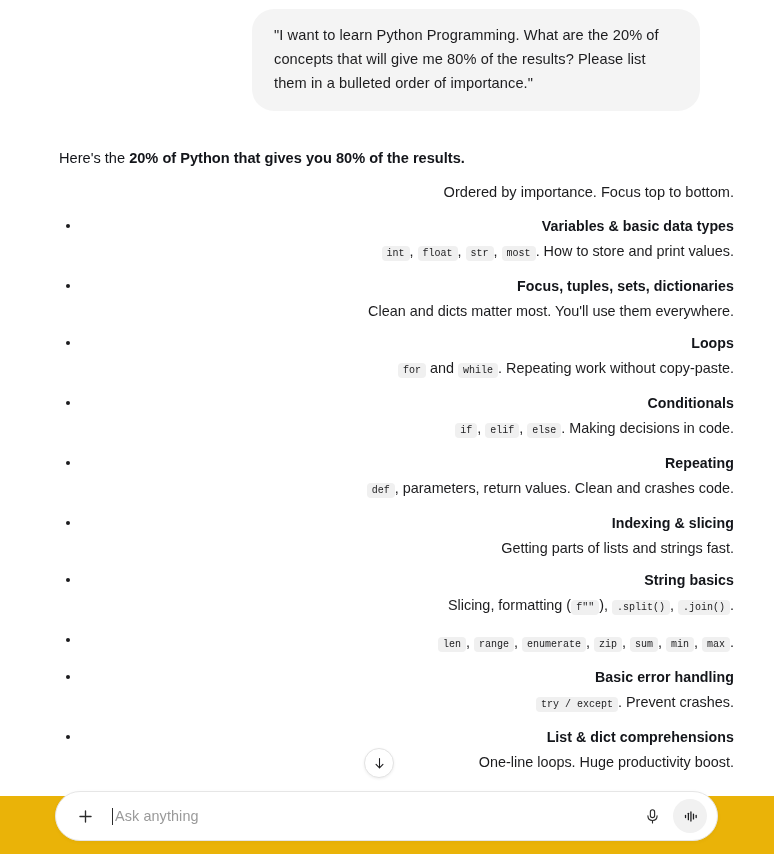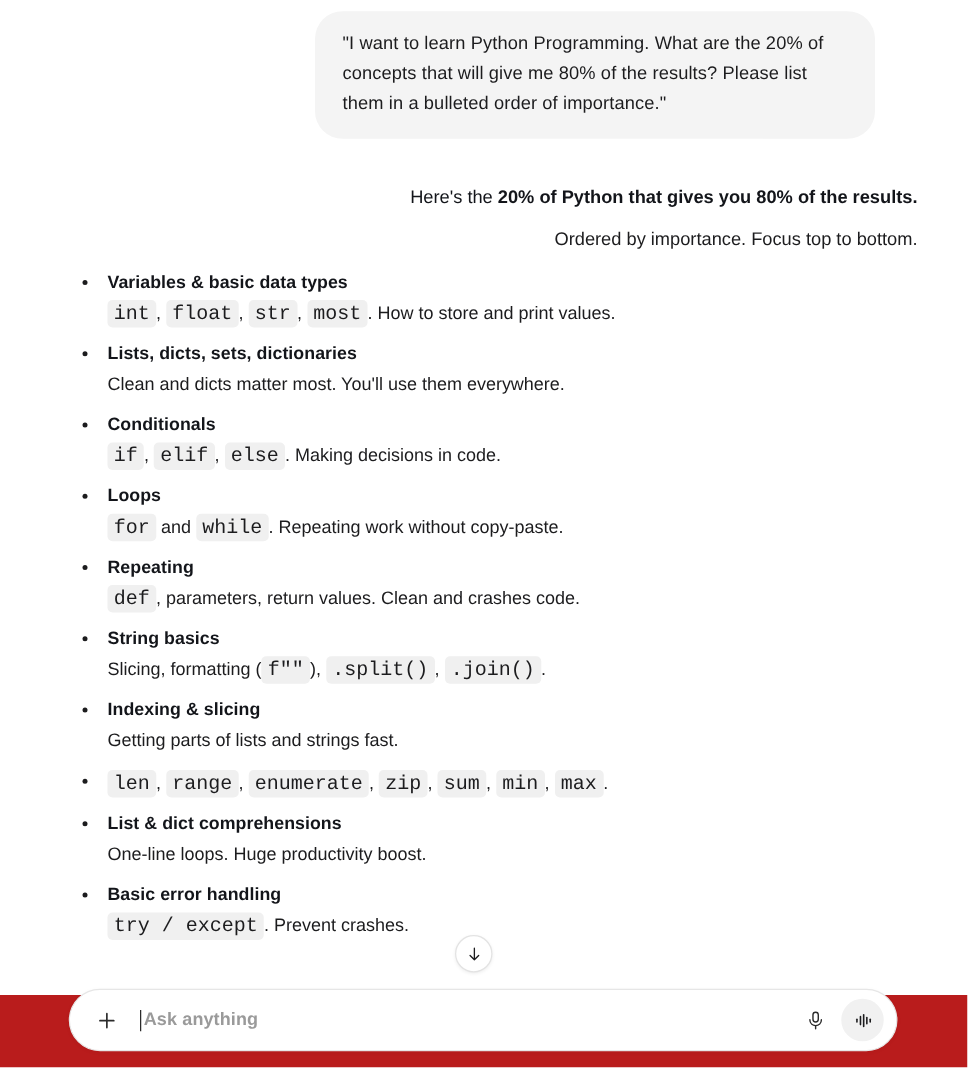--- a/index.html
+++ b/index.html
@@ -44,33 +44,34 @@
     letter-spacing: 0.1px;
   }
 
   
   .assistant {
     padding: 36px 40px 0 59px;
     color: #13151a;
     font-size: 14.6px;
     line-height: 23px;
   }
-  .lede { margin: 0 0 0 0; text-align: right; }
+  .lede { margin: 0 0 0 0; }
   .lede b { font-weight: 700; }
   .sub { margin: 11px 0 0 0; color: #1c1c1e; text-align: right; }
 
   ul.concepts {
     list-style: none;
     margin: 12px 0 0 0;
     padding: 0;
   }
   ul.concepts > li {
     position: relative;
     padding-left: 27px;
     margin-bottom: 10px;
+    text-align: right;
   }
   ul.concepts > li::before {
     content: "";
     position: absolute;
     left: 7px;
     top: 8px;
     width: 4px; height: 4px;
     border-radius: 50%;
     background: #1c1c1e;
   }
@@ -86,21 +87,21 @@
     line-height: 24px;
     color: #1c1c1e;
     margin-top: 3px;
   }
 
   code, .chip {
     font-family: "Liberation Mono", "DejaVu Sans Mono", monospace;
     background: #f0f0f0;
     border-radius: 4px;
     padding: 2px 5px;
-    font-size: 16px;
+    font-size: 10px;
     color: #1c1c1e;
     white-space: pre;
   }
 
   
   .scroll-btn {
     position: absolute;
     left: 364px;
     top: 748px;
     width: 30px; height: 30px;
@@ -114,22 +115,21 @@
     z-index: 5;
   }
 
   
   .composer-wrap {
     position: absolute;
     left: 0;
     top: 796px;
     width: 774px;
     height: 58px;
-    background: #b91c1c;
-    font-weight: bold;
+    background: #eab308;
   }
   .composer {
     position: absolute;
     left: 55px;
     top: -5px;
     width: 663px;
     height: 50px;
     border: 1px solid #e6e6e6;
     border-radius: 26px;
     background: #ffffff;
@@ -192,53 +192,53 @@
         <span>Here's the </span><b>20% of Python that gives you 80% of the results.</b>
       </div>
       <div class="sub">Ordered by importance. Focus top to bottom.</div>
 
       <ul class="concepts" id="concept-list">
           <li>
             <div class="item-title">Variables &amp; basic data types</div>
             <div class="item-detail"><code>int</code><span>, </span><code>float</code><span>, </span><code>str</code><span>, </span><code>most</code><span>. How to store and print values.</span></div>
           </li>
           <li>
-            <div class="item-title">Lists, dicts, sets, dictionaries</div>
+            <div class="item-title">Focus, tuples, sets, dictionaries</div>
             <div class="item-detail"><span>Clean and dicts matter most. You'll use them everywhere.</span></div>
+          </li>
+          <li>
+            <div class="item-title">Loops</div>
+            <div class="item-detail"><code>for</code><span> and </span><code>while</code><span>. Repeating work without copy-paste.</span></div>
           </li>
           <li>
             <div class="item-title">Conditionals</div>
             <div class="item-detail"><code>if</code><span>, </span><code>elif</code><span>, </span><code>else</code><span>. Making decisions in code.</span></div>
           </li>
           <li>
-            <div class="item-title">Loops</div>
-            <div class="item-detail"><code>for</code><span> and </span><code>while</code><span>. Repeating work without copy-paste.</span></div>
-          </li>
-          <li>
             <div class="item-title">Repeating</div>
             <div class="item-detail"><code>def</code><span>, parameters, return values. Clean and crashes code.</span></div>
           </li>
           <li>
+            <div class="item-title">Indexing &amp; slicing</div>
+            <div class="item-detail"><span>Getting parts of lists and strings fast.</span></div>
+          </li>
+          <li>
             <div class="item-title">String basics</div>
             <div class="item-detail"><span>Slicing, formatting (</span><code>f""</code><span>), </span><code>.split()</code><span>, </span><code>.join()</code><span>.</span></div>
           </li>
           <li>
-            <div class="item-title">Indexing &amp; slicing</div>
-            <div class="item-detail"><span>Getting parts of lists and strings fast.</span></div>
-          </li>
-          <li>
             <div class="item-detail"><code>len</code><span>, </span><code>range</code><span>, </span><code>enumerate</code><span>, </span><code>zip</code><span>, </span><code>sum</code><span>, </span><code>min</code><span>, </span><code>max</code><span>.</span></div>
+          </li>
+          <li>
+            <div class="item-title">Basic error handling</div>
+            <div class="item-detail"><code>try / except</code><span>. Prevent crashes.</span></div>
           </li>
           <li>
             <div class="item-title">List &amp; dict comprehensions</div>
             <div class="item-detail"><span>One-line loops. Huge productivity boost.</span></div>
-          </li>
-          <li>
-            <div class="item-title">Basic error handling</div>
-            <div class="item-detail"><code>try / except</code><span>. Prevent crashes.</span></div>
           </li>
         </ul>
     </div>
 
   </div>
 
   <div class="scroll-btn">
     <svg width="15" height="15" viewBox="0 0 24 24" fill="none">
       <path d="M12 4 L12 19 M12 19 L6.5 13.5 M12 19 L17.5 13.5" stroke="#1c1c1e" stroke-width="1.7" stroke-linecap="round" stroke-linejoin="round"></path>
     </svg>

